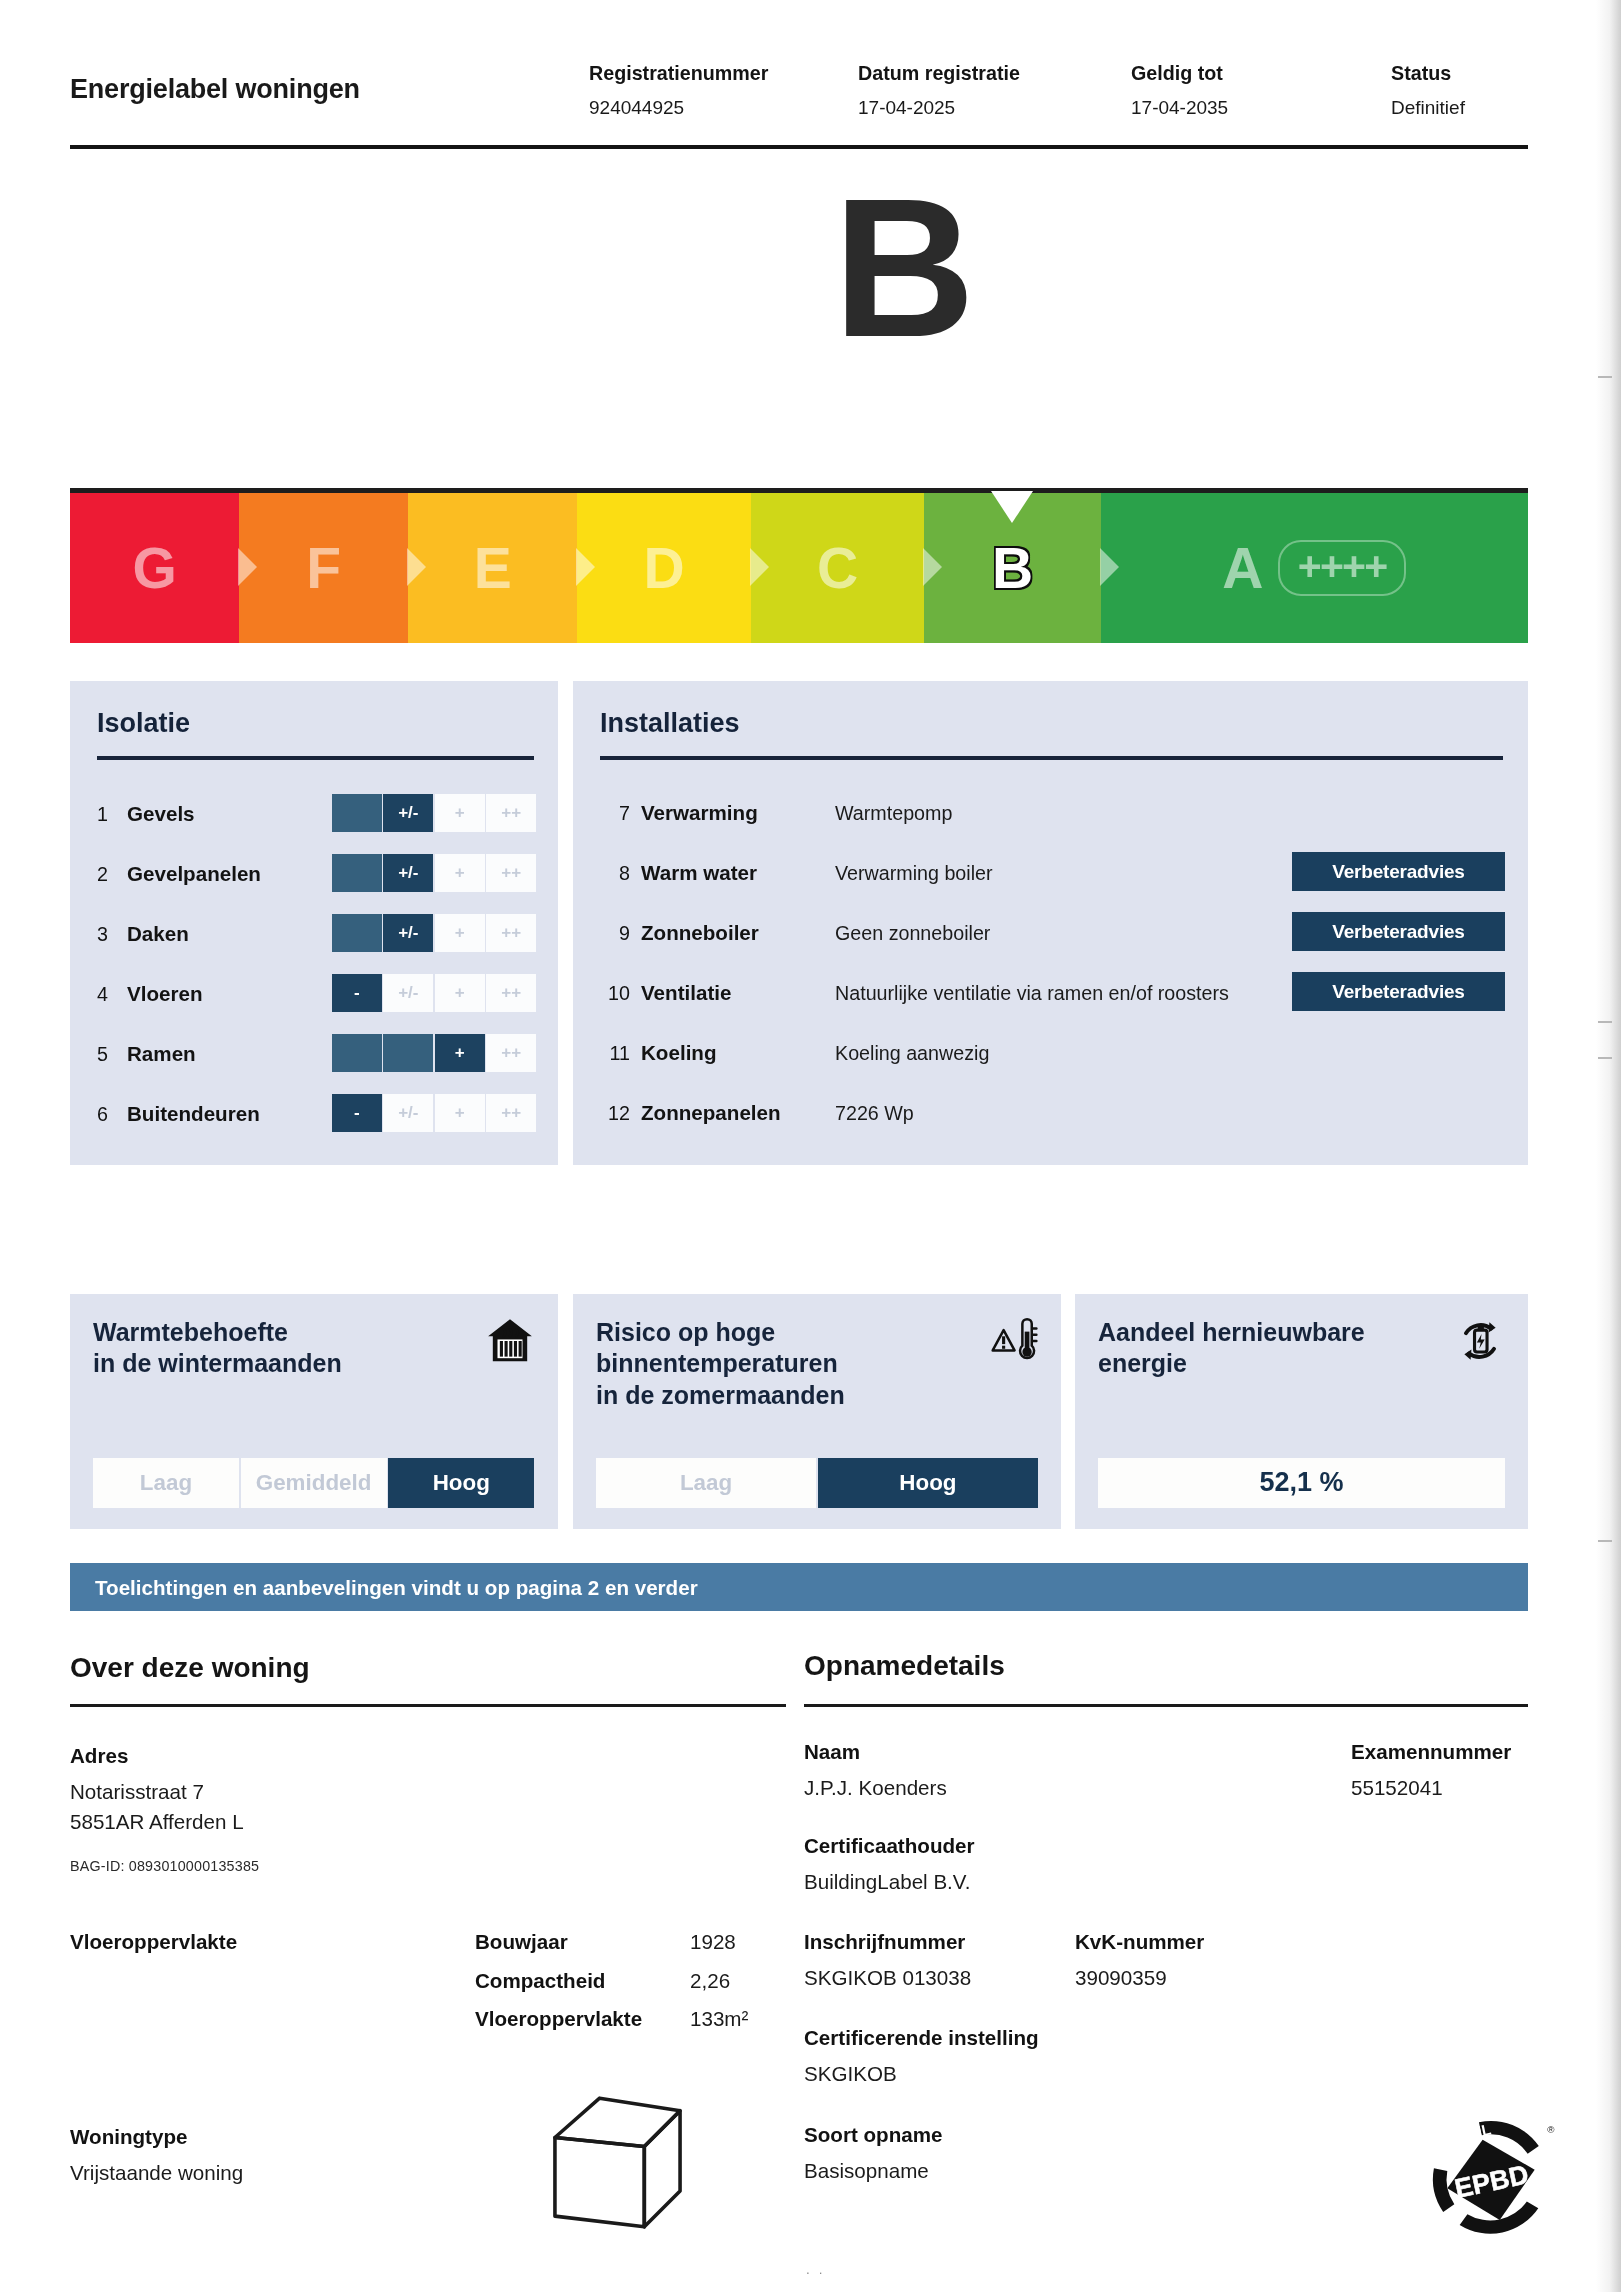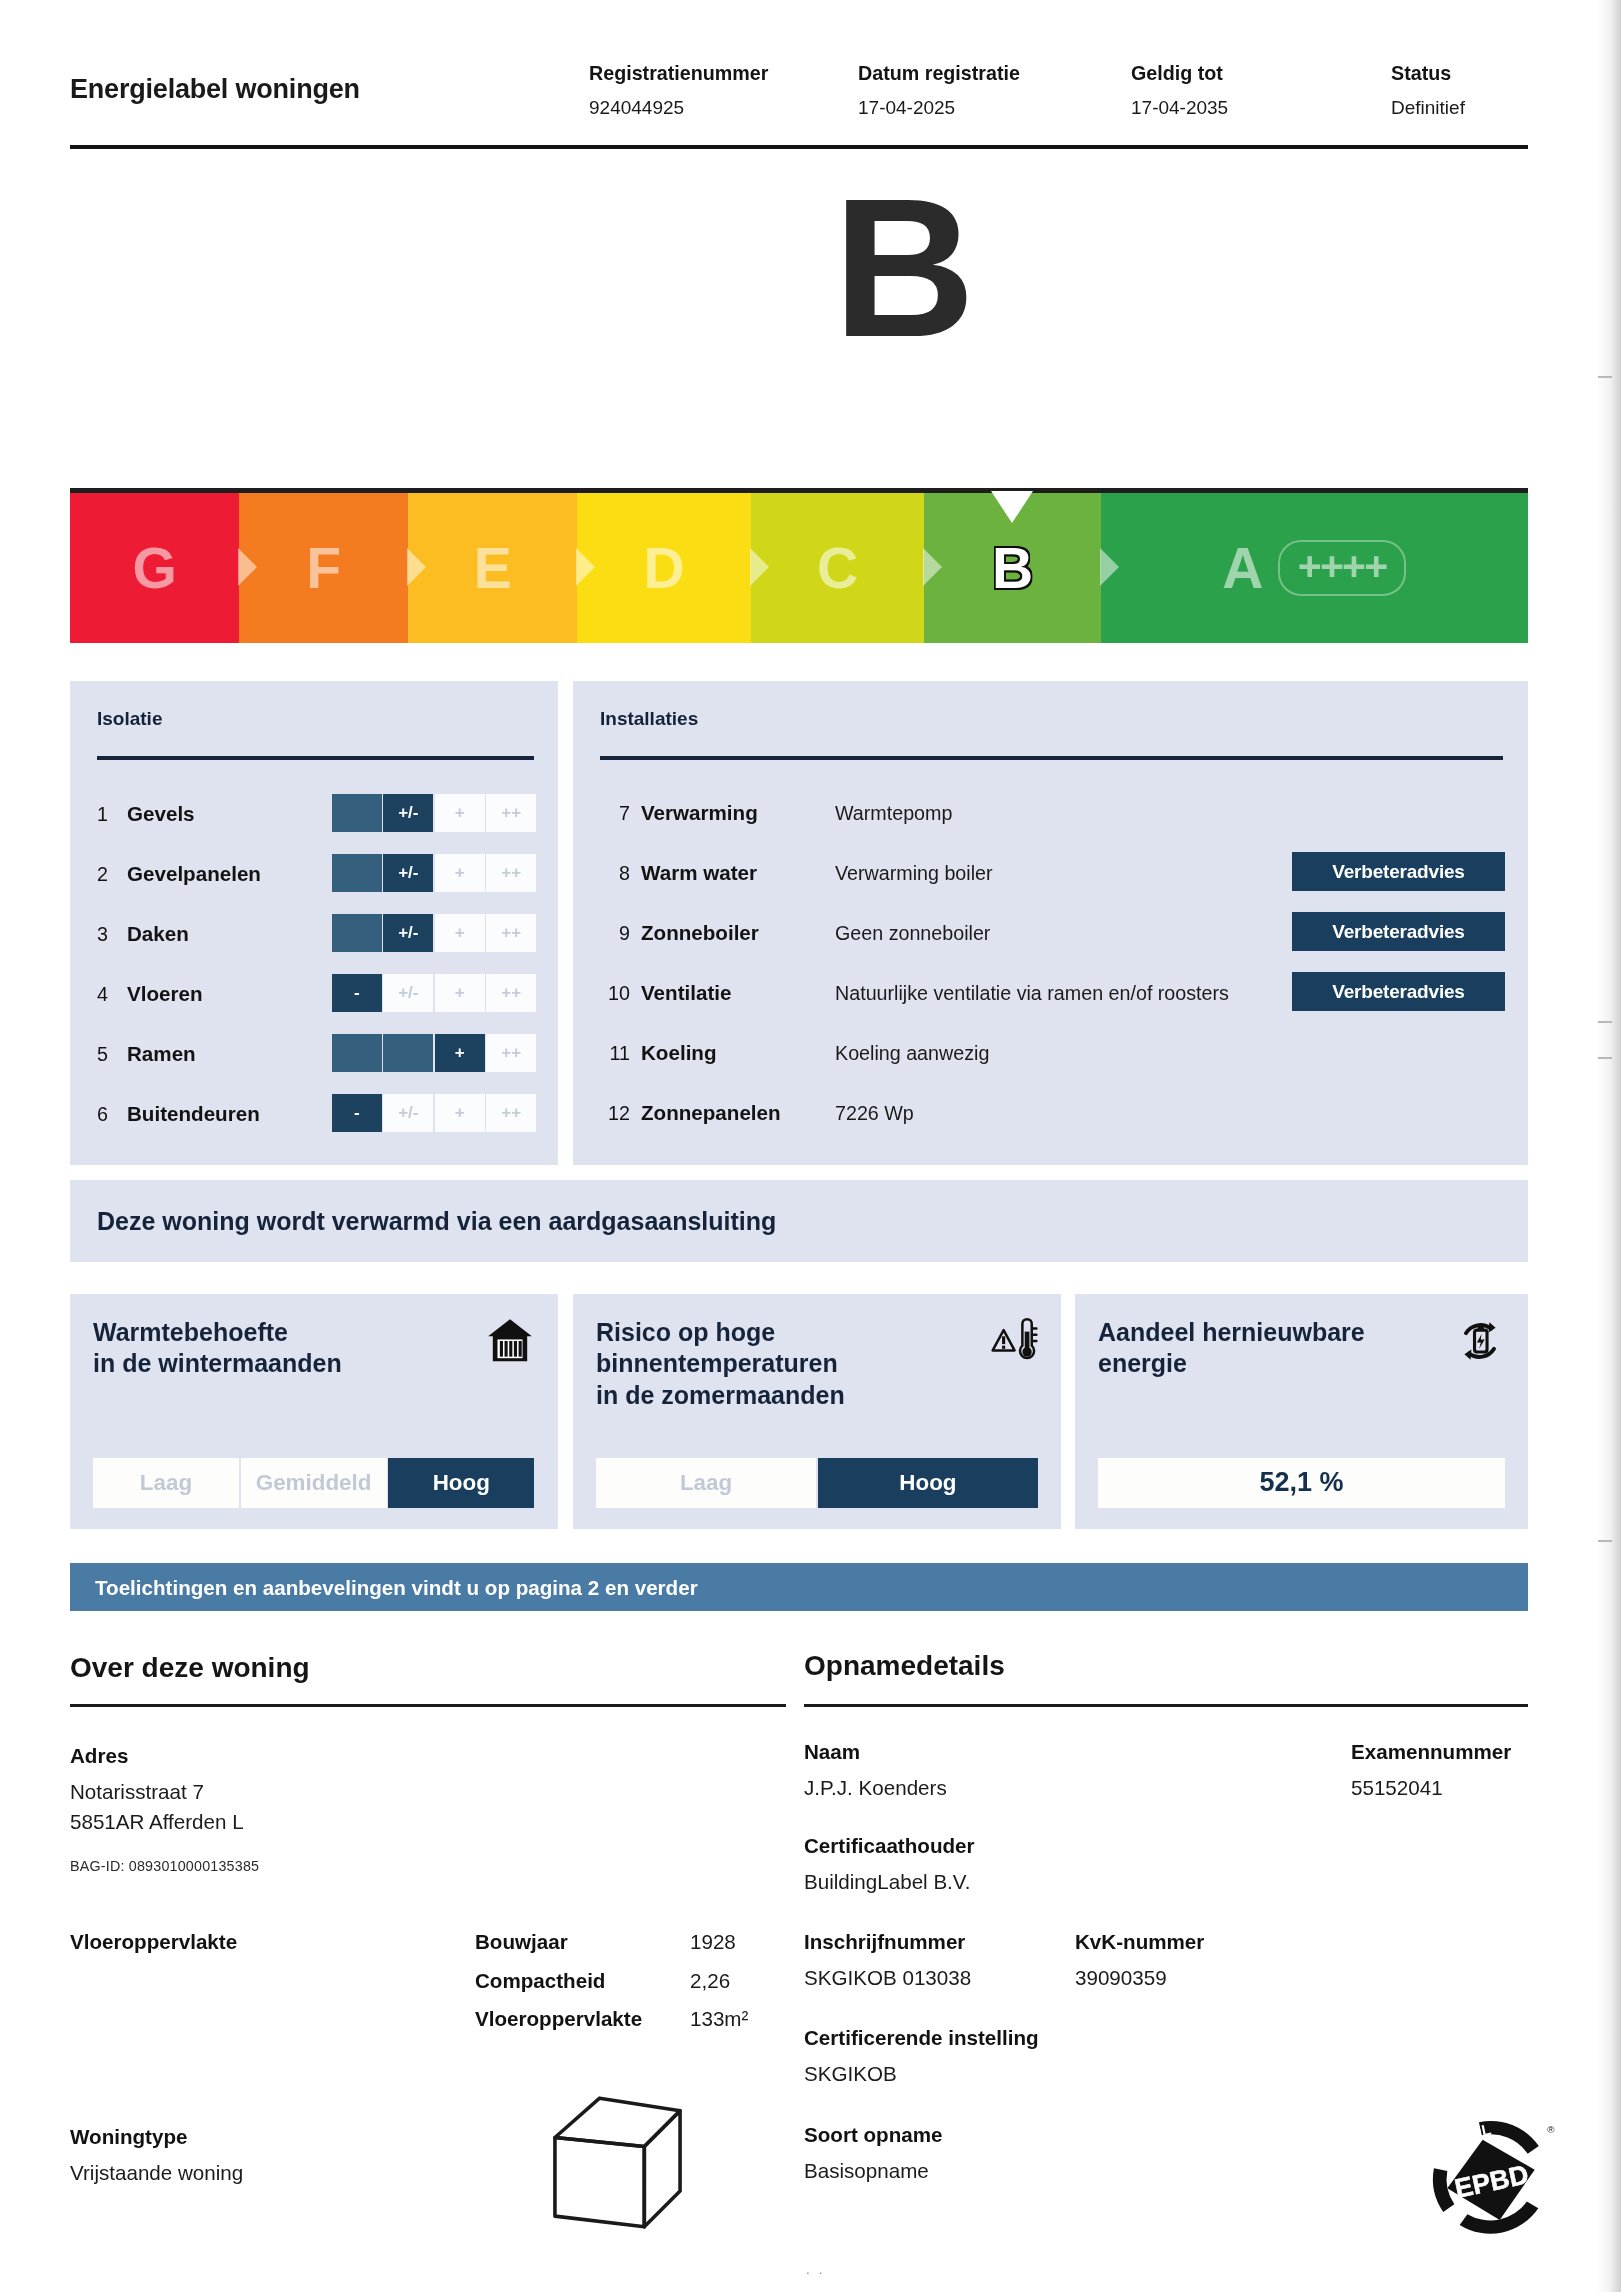--- a/index.html
+++ b/index.html
@@ -173,21 +173,21 @@
   
   .panel {
     position: absolute;
     background: #dfe3ef;
   }
   .panel-iso { left: 70px; top: 681px; width: 488px; height: 484px; }
   .panel-inst { left: 573px; top: 681px; width: 955px; height: 484px; }
   .panel-title {
     position: absolute;
     left: 27px; top: 27px;
-    font-size: 19px;
+    font-size: 27px;
     font-weight: bold;
     color: #15233a;
   }
   .panel-rule {
     position: absolute;
     left: 27px; top: 75px;
     height: 3.6px;
     background: #18243a;
   }
   .panel-iso .panel-rule { width: 437px; }
@@ -614,23 +614,20 @@
           <div class="inst-value">Koeling aanwezig</div>
         </div>
         <div class="inst-row" style="top: 411px;">
           <div class="inst-num">12</div>
           <div class="inst-label">Zonnepanelen</div>
           <div class="inst-value">7226 Wp</div>
         </div>
       </div>
   </div>
 
-  <div class="gas-banner">
-    <span>Deze woning wordt verwarmd via een aardgasaansluiting</span>
-  </div>
 
   <div class="card card-1">
     <div class="card-title" id="card1-title">
         <div>Warmtebehoefte</div>
         <div>in de wintermaanden</div>
       </div>
     <div class="card-icon">
       <svg viewBox="0 0 64 64" width="50" height="50">
         <path d="M32 4 L60 26 L54 26 L54 58 L10 58 L10 26 L4 26 Z" fill="#111"></path>
         <rect x="16" y="30" width="32" height="24" fill="#fff"></rect>

